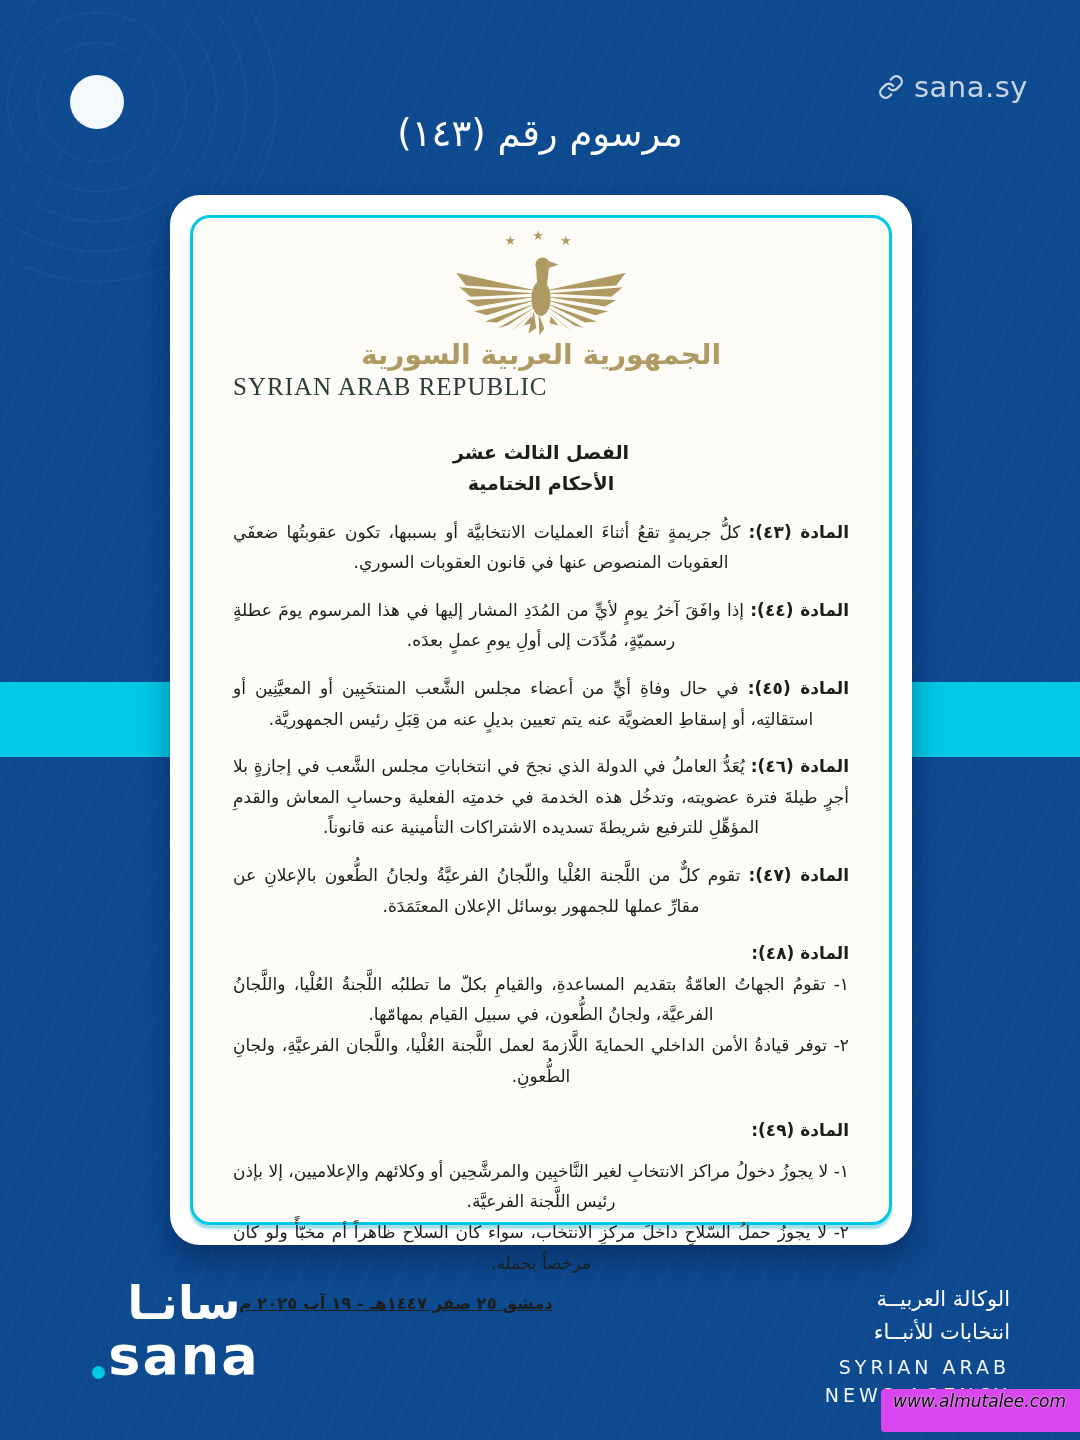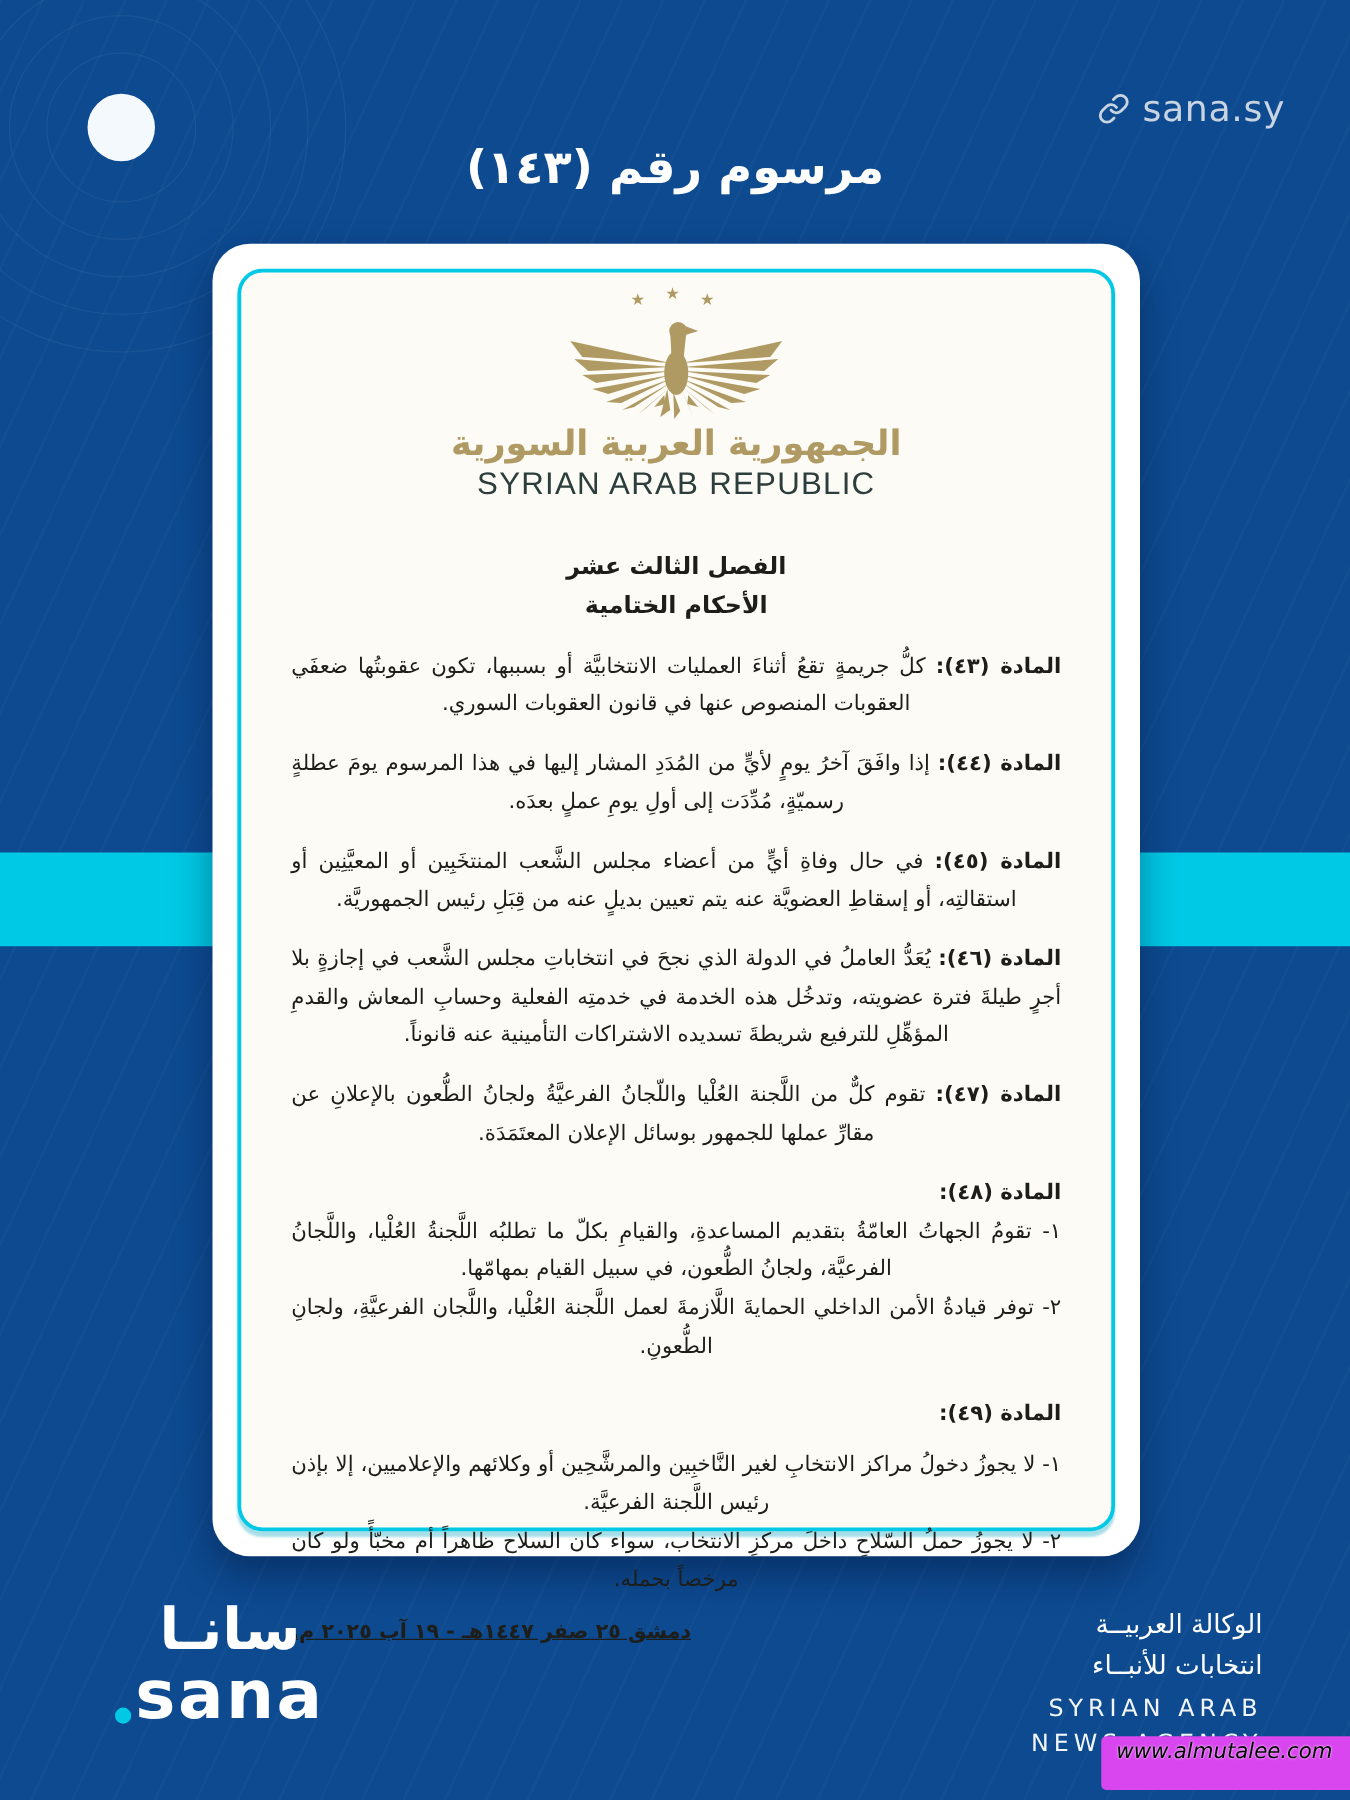--- a/index.html
+++ b/index.html
@@ -24,21 +24,21 @@
     background:#f4f9fd; border-radius:50%;
   }
   .site-link {
     position:absolute; right:52px; top:70px;
     display:flex; align-items:center; gap:10px;
     color:#c9d4e2; font-size:29px; font-weight:500; letter-spacing:0.5px;
   }
   .page-title {
     position:absolute; left:0; right:0; top:112px;
     text-align:center; direction:rtl;
-    color:#ffffff; font-size:37px; font-weight:700;
+    color:#ffffff; font-size:37px; font-weight:400;
   }
   
   .cyan-band {
     position:absolute; left:0; top:682px; width:1080px; height:75px;
     background:#00c9e5;
   }
   
   .card {
     position:absolute; left:170px; top:195px; width:742px; height:1050px;
     background:#ffffff; border-radius:30px;
@@ -55,23 +55,23 @@
   }
   .emblem { text-align:center; direction:ltr; }
   .stars { height:18px; line-height:14px; color:#b09a63; font-size:13px; letter-spacing:6px; }
   .stars .mid { position:relative; top:-5px; }
   .eagle-svg { display:block; margin:0 auto; }
   .country-ar {
     direction:rtl; text-align:center;
     color:#b09a63; font-size:28px; font-weight:700; margin-top:2px;
   }
   .country-en {
-    font-family:Liberation Sans, sans-serif;
+    font-family:Liberation Serif, serif;
     color:#2c3e3c; font-size:25px; letter-spacing:1px; margin-top:2px;
-    text-align:center;
+    text-align:left;
   }
   .chapter { text-align:center; font-weight:700; font-size:19px; line-height:1.65; margin-top:36px; }
   .art {
     margin-top:17px;
     font-size:17px; line-height:1.8;
     text-align:justify; text-align-last:center;
   }
   .art b { font-weight:700; }
   .art-label { margin-top:17px; font-size:17px; font-weight:700; text-align:right; line-height:1.8; }
   .art-item {

